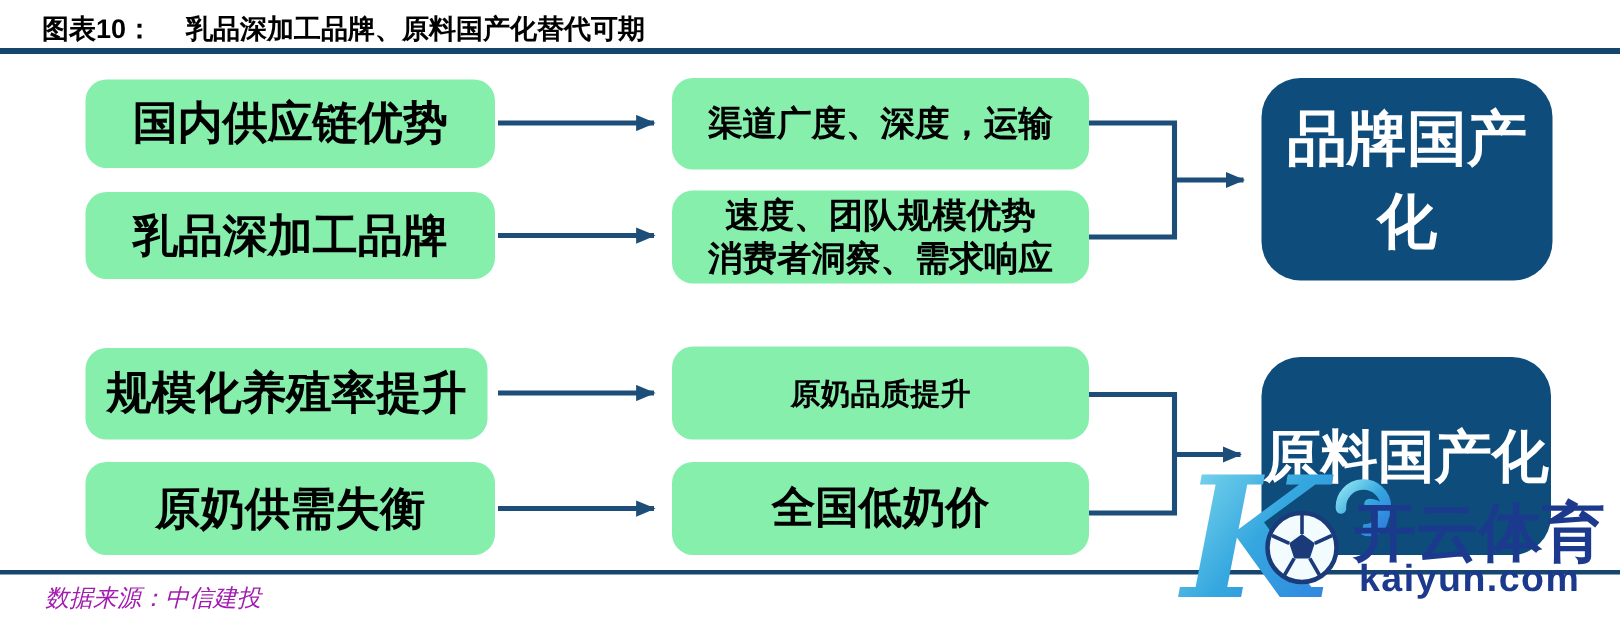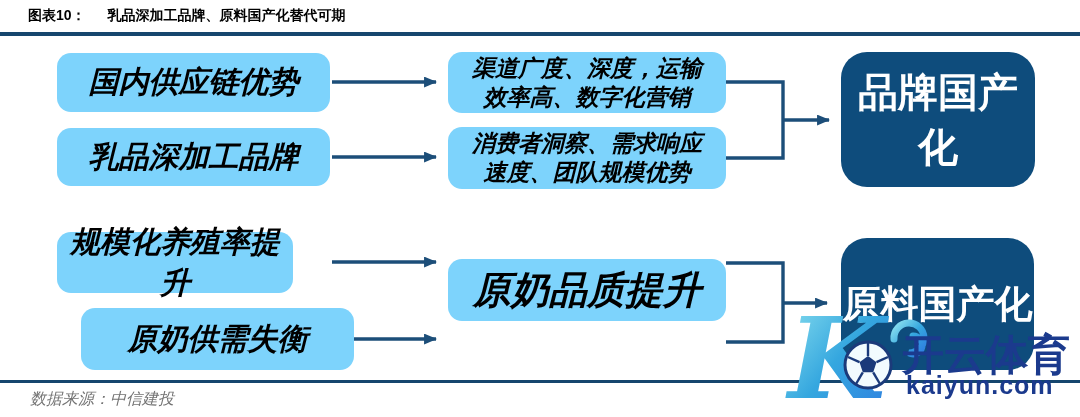--- a/index.html
+++ b/index.html
@@ -1,43 +1,43 @@
 <!DOCTYPE html>
 <html><head>
 <meta charset="utf-8">
 <style>
   html,body{margin:0;padding:0;background:#fff;}
   .canvas{position:relative;width:1080px;height:417px;background:#ffffff;overflow:hidden;
           font-family:"Liberation Sans",sans-serif;}
 
   
-  .fig-title{position:absolute;top:7px;left:28px;font-size:14px;font-weight:bold;color:#000;white-space:nowrap;z-index:3;}
+  .fig-title{position:absolute;top:7px;left:28px;font-size:18px;font-weight:bold;color:#000;white-space:nowrap;z-index:3;}
   .fig-title .fig-label{margin-right:22px;}
   .rule-top{position:absolute;top:32px;left:0;width:1080px;height:4px;background:#16466E;z-index:0;}
 
   
   .rule-bottom{position:absolute;top:380px;left:0;width:1080px;height:3px;background:#16466E;z-index:0;}
   .source-note{position:absolute;top:389px;left:30px;font-family:"Liberation Serif",serif;
-               font-style:italic;font-size:16px;color:#737373;z-index:3;}
+               font-style:italic;font-size:16px;color:#a21caf;z-index:3;}
 
   
   .box{position:absolute;display:flex;flex-direction:column;align-items:center;justify-content:center;
        text-align:center;font-weight:bold;z-index:2;box-sizing:border-box;}
-  .pink{background:#7dd3fc;border-radius:14px;color:#000;font-style:italic;}
+  .pink{background:#86efac;border-radius:14px;color:#000;}
   .navy{background:#0E4C7C;border-radius:26px;color:#fff;}
 
   #src-a1{left:57px;top:53px;width:273px;height:59px;font-size:30px;}
   #src-a2{left:57px;top:128px;width:273px;height:58px;font-size:30px;}
   #med-a1{left:448px;top:52px;width:278px;height:61px;font-size:23px;line-height:29px;justify-content:center;}
   #med-a2{left:448px;top:127px;width:278px;height:62px;font-size:23px;line-height:29px;}
   #out-a{left:841px;top:52px;width:194px;height:135px;font-size:40px;}
 
-  #src-b1{left:57px;top:232px;width:236px;height:61px;font-size:30px;}
-  #src-b2{left:57px;top:308px;width:273px;height:62px;font-size:30px;margin-left:24px;}
-  #med-b1{left:448px;top:231px;width:278px;height:62px;font-size:38px;margin-top:28px;}
+  #src-b1{left:57px;top:232px;width:268px;height:61px;font-size:30px;}
+  #src-b2{left:57px;top:308px;width:273px;height:62px;font-size:30px;}
+  #med-b1{left:448px;top:231px;width:278px;height:62px;font-size:20px;}
   #med-b2{left:448px;top:308px;width:278px;height:62px;font-size:29px;}
   #out-b{left:841px;top:238px;width:193px;height:132px;font-size:38px;}
 
   .connectors{position:absolute;left:0;top:0;width:1080px;height:417px;z-index:1;}
   .watermark{position:absolute;left:780px;top:295px;width:300px;height:122px;overflow:visible;z-index:5;}
 </style>
 </head>
 <body>
 
 <div class="canvas">
@@ -67,38 +67,40 @@
   </svg>
 
   <div class="box pink" id="src-a1">
     <div>国内供应链优势</div>
   </div>
   <div class="box pink" id="src-a2">
     <div>乳品深加工品牌</div>
   </div>
   <div class="box pink" id="med-a1">
     <div>渠道广度、深度，运输</div>
-    <div>效率高、数字化营销</div>
   </div>
   <div class="box pink" id="med-a2">
+    <div>速度、团队规模优势</div>
     <div>消费者洞察、需求响应</div>
-    <div>速度、团队规模优势</div>
   </div>
   <div class="box navy" id="out-a">
     <div>品牌国产化</div>
   </div>
 
   <div class="box pink" id="src-b1">
     <div>规模化养殖率提升</div>
   </div>
   <div class="box pink" id="src-b2">
     <div>原奶供需失衡</div>
   </div>
   <div class="box pink" id="med-b1">
     <div>原奶品质提升</div>
+  </div>
+  <div class="box pink" id="med-b2">
+    <div>全国低奶价</div>
   </div>
   <div class="box navy" id="out-b">
     <div>原料国产化</div>
   </div>
 
   <div class="rule-bottom"></div>
   <div class="source-note">数据来源：中信建投</div>
 
   <svg class="watermark" viewBox="0 0 300 122">
     <defs>

